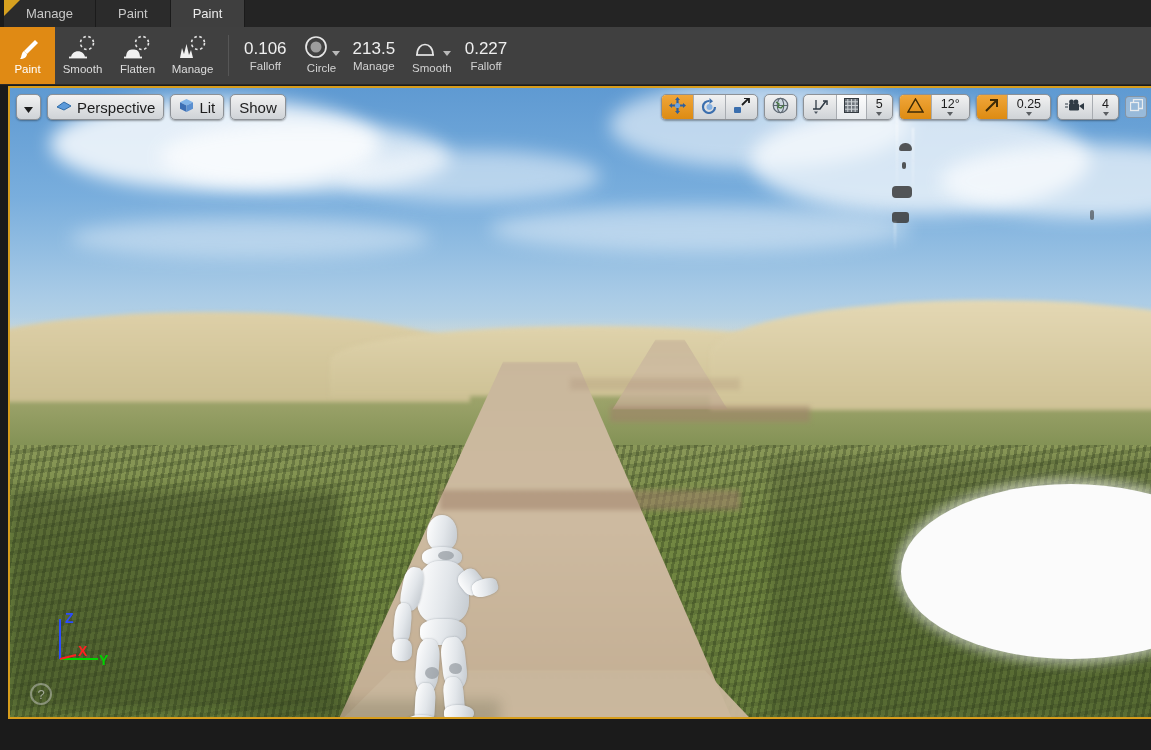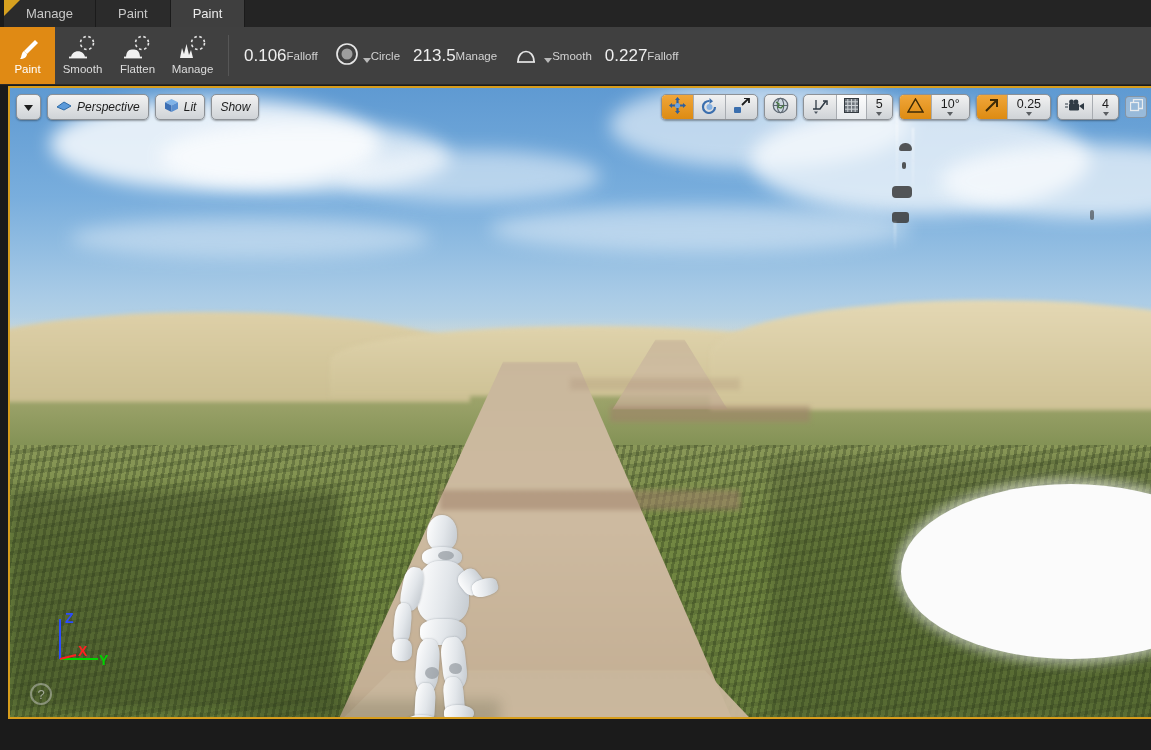--- a/index.html
+++ b/index.html
@@ -39,28 +39,28 @@
     align-items:center; justify-content:center; gap:2px;
     color:#dcdcdc; cursor:pointer;
   }
   .tool.sel{ background:#e08a14; color:#fff; }
   .tool .glyph{ height:26px; display:flex; align-items:flex-end; justify-content:center; }
   .tool .lbl{ font-size:11.5px; line-height:13px; }
 
   .tb-sep{ width:1px; background:#565656; margin:8px 6px 8px 8px; }
 
   .field{
-    display:flex; flex-direction:row; align-items:center;
+    display:flex; flex-direction:column; align-items:center;
     justify-content:center; color:#e2e2e2; padding:0 9px; cursor:pointer;
   }
   .field .val{ font-size:17px; line-height:21px; color:#efefef; }
   .field .cap{ font-size:11.5px; line-height:14px; color:#d2d2d2; }
 
   .picker{
-    display:flex; flex-direction:row; align-items:center;
+    display:flex; flex-direction:column; align-items:center;
     justify-content:center; color:#e2e2e2; padding:0 4px 0 8px; cursor:pointer;
   }
   .picker .top{ display:flex; align-items:center; gap:4px; height:24px; }
   .picker .cap{ font-size:11.5px; line-height:14px; color:#d2d2d2; }
   .caret{ width:0;height:0;border-left:4.5px solid transparent;border-right:4.5px solid transparent;
           border-top:5px solid #b9b9b9; margin-top:9px; }
 
   
   .viewport{
     position:absolute; left:8px; top:86px; width:1143px; height:633px;
@@ -115,23 +115,22 @@
   .vp-right{ position:absolute; right:4px; top:6px; display:flex; gap:6px; align-items:center; z-index:5; }
 
   .grp{
     display:flex; align-items:stretch; height:26px;
     background:linear-gradient(#f2f2f2,#cfd3d7);
     border:1px solid #8d9196; border-radius:5px; overflow:hidden;
     box-shadow:0 1px 2px rgba(0,0,0,.35);
   }
   .gbtn{
     display:flex; align-items:center; justify-content:center; gap:5px;
-    padding:0 8px; font-size:12px; color:#1d1d1d; cursor:pointer;
+    padding:0 8px; font-size:15px; color:#1d1d1d; cursor:pointer;
     border-right:1px solid #a8acb1;
-    font-style:italic;
   }
   .gbtn:last-child{ border-right:none; }
   .gbtn.on{ background:linear-gradient(#f0a63a,#dd8b12); }
   .gbtn.grid-cell{ background:linear-gradient(#fdfdfd,#e6e9ec); }
   .stepper{ display:flex; flex-direction:column; align-items:center; justify-content:center;
             padding:0 9px; cursor:pointer; border-right:1px solid #a8acb1; }
   .stepper:last-child{ border-right:none; }
   .stepper .sv{ font-size:12.5px; color:#1d1d1d; line-height:13px; }
   .stepper .sc{ width:0;height:0;border-left:3.5px solid transparent;border-right:3.5px solid transparent;
                 border-top:4px solid #5a5e62; margin-top:1px; }
@@ -443,21 +442,21 @@
 
       <div class="grp">
         <div class="gbtn on icon-only">
           <span>
             <svg width="17" height="15" viewBox="0 0 17 15">
               <path d="M8.5 1 L16 14 H1 Z" fill="none" stroke="#3d2a06" stroke-width="1.5"></path>
             </svg>
           </span>
         </div>
         <div class="stepper">
-          <span class="sv">10°</span>
+          <span class="sv">12°</span>
           <span class="sc"></span>
         </div>
       </div>
 
       <div class="grp">
         <div class="gbtn on icon-only">
           <span>
             <svg width="16" height="15" viewBox="0 0 16 15">
               <path d="M2 13 L13 2 M6 2 H13 V9" fill="none" stroke="#3d2a06" stroke-width="2"></path>
             </svg>

